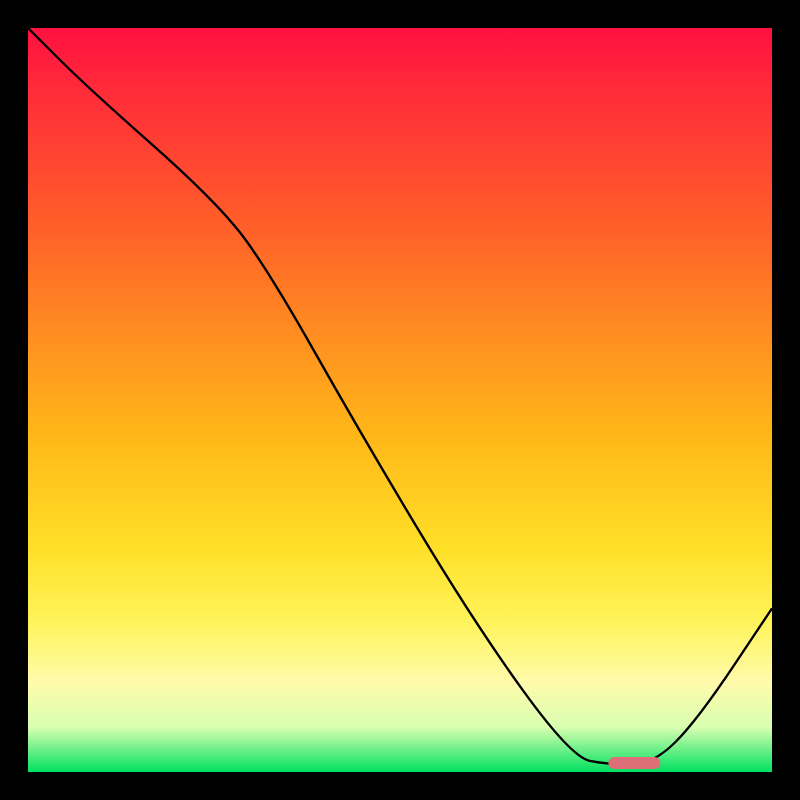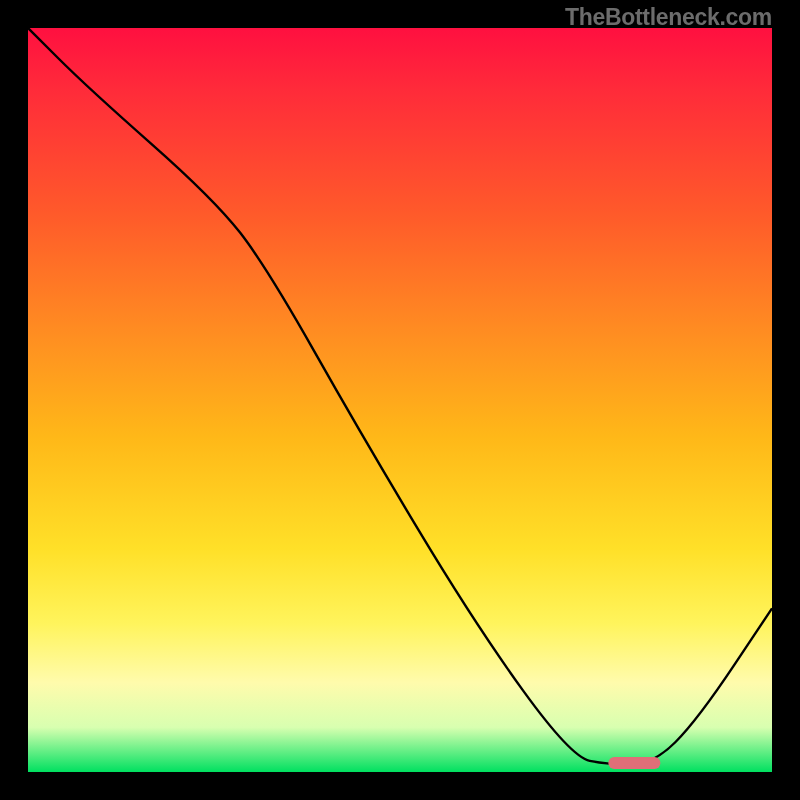--- a/index.html
+++ b/index.html
@@ -56,14 +56,13 @@
 <body>
 
 <div class="chart">
   <div class="plot-area"></div>
 
   <svg class="svg-layer" viewBox="0 0 100 100" preserveAspectRatio="none">
     <path fill="none" stroke="#000" stroke-width="0.35" vector-effect="non-scaling-stroke" style="stroke-width:2.4px" d="M 0 0 Q 0 0 4 4 Q 8 8 16.5 15.5 Q 25 23 28.5 27.5 Q 32 32 38.5 43.5 Q 45 55 52.5 67.5 Q 60 80 66.5 89 Q 73 98 75.5 98.5 Q 78 99 81 99 Q 84 99 87 96 Q 90 93 95 85.5 T 100 78"></path>
     <rect rx="0.8" ry="0.8" fill="#e06e78" x="78" y="98" width="7" height="1.6"></rect>
   </svg>
 
-  <div class="watermark">TheBottleneck.com</div>
 </div>
 
 </body></html>

